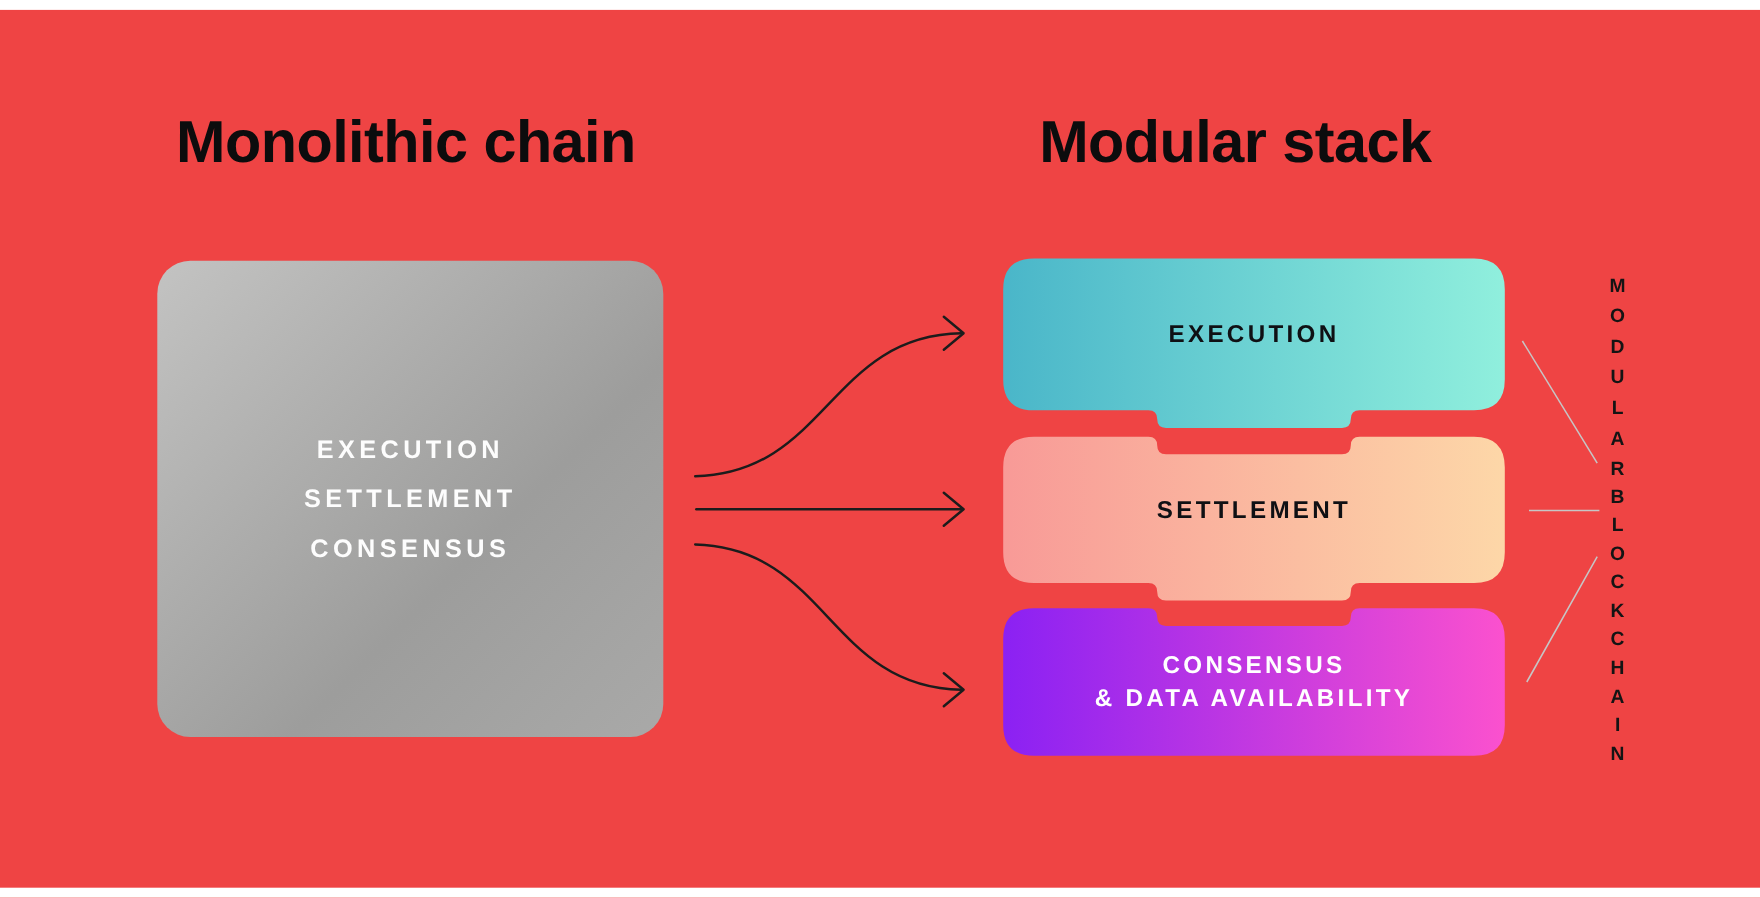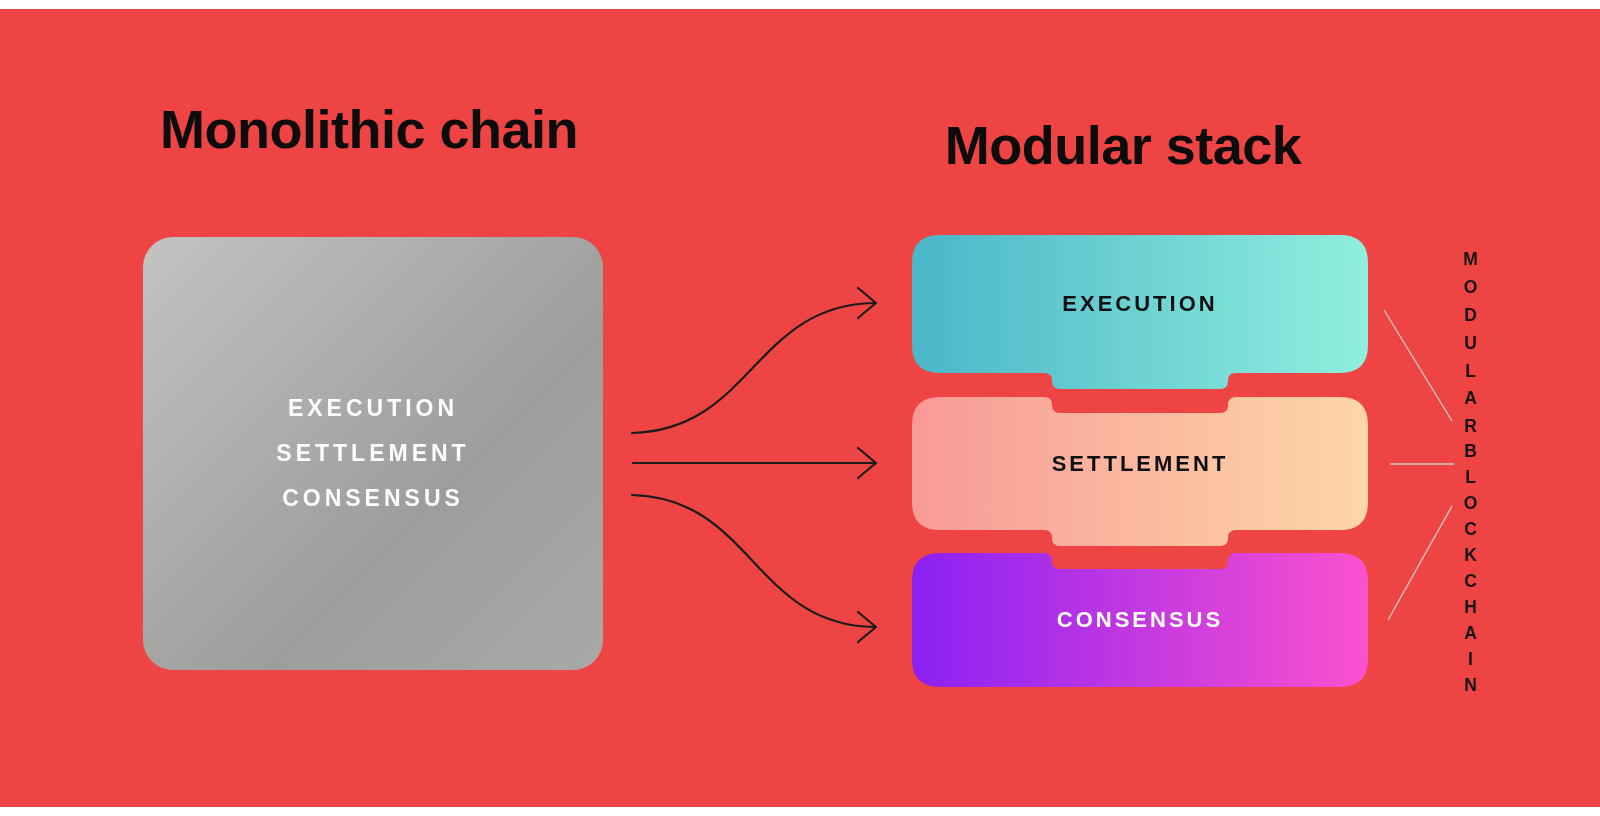--- a/index.html
+++ b/index.html
@@ -10,21 +10,21 @@
   .edge-strip{position:absolute;left:0;width:1600px;height:9px;background:#ffffff;}
   .edge-strip.top{top:0;}
   .edge-strip.bottom{bottom:0;}
 
   .title{
     position:absolute;text-align:center;
     font-size:54px;font-weight:700;color:#0c0c0d;letter-spacing:-0.5px;
     line-height:1.1;
   }
   #title-left{left:123px;top:100px;width:492px;}
-  #title-right{left:895px;top:116px;width:456px;}
+  #title-right{left:895px;top:100px;width:456px;}
 
   .mono-box{
     position:absolute;left:143px;top:237px;width:460px;height:433px;
     border-radius:30px;
     background:linear-gradient(135deg,#c3c3c2 0%,#9d9d9c 62%,#a9a9a8 100%);
     display:flex;flex-direction:column;align-items:center;justify-content:center;
   }
   .mono-line{
     color:#fdfdfd;font-size:23px;font-weight:700;letter-spacing:4px;
     line-height:45px;text-align:center;white-space:nowrap;
@@ -123,18 +123,19 @@
       <path d="M 1384 310 L 1452 421"></path>
       <path d="M 1390 464 L 1454 464"></path>
       <path d="M 1388 620 L 1452 506"></path>
     </g>
   </svg>
 
   <div class="mod-label" id="mod-label-1">EXECUTION</div>
   <div class="mod-label" id="mod-label-2">SETTLEMENT</div>
   <div class="mod-label" id="mod-label-3">
     <span>CONSENSUS</span>
+    <span>&amp; DATA AVAILABILITY</span>
   </div>
 
   <div class="vtext" id="side-word-1">MODULAR</div>
   <div class="vtext" id="side-word-2">BLOCKCHAIN</div>
 
 </div>
 
 </body></html>

